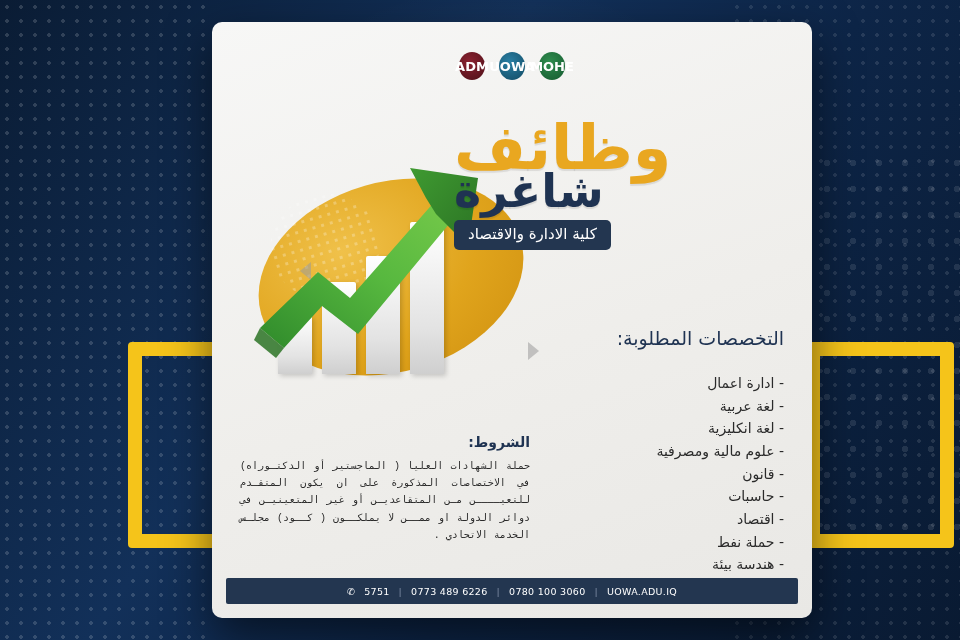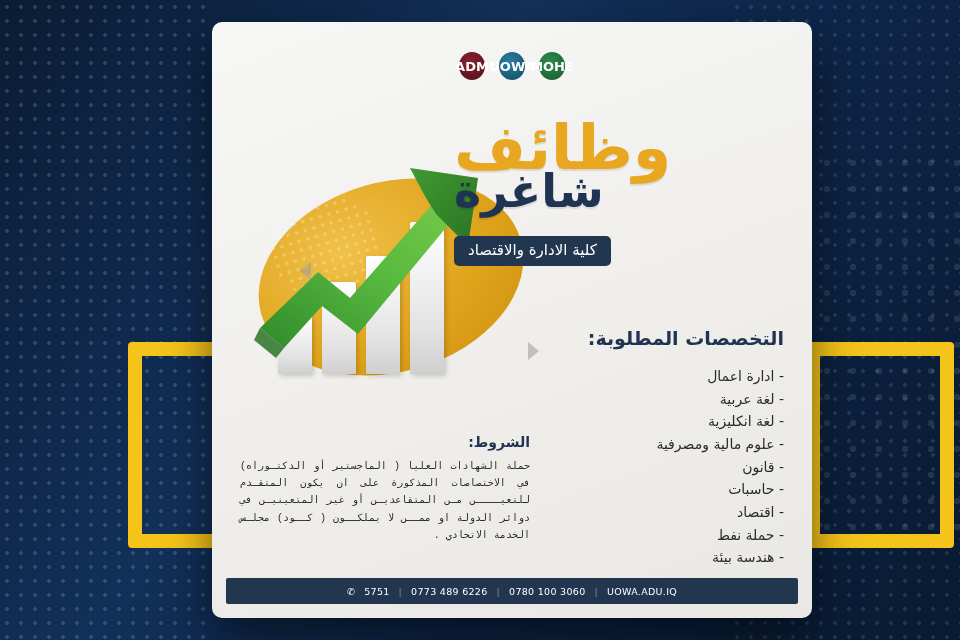--- a/index.html
+++ b/index.html
@@ -123,21 +123,21 @@
     font-size: 46px;
     font-weight: bold;
     color: #1f3352;
     letter-spacing: 2px;
     line-height: 1.0;
     margin-top: -10px;
     text-shadow: 0 2px 1px rgba(0,0,0,.10);
   }
   .h-sub {
     display: inline-block;
-    margin-top: 22px;
+    margin-top: 6px;
     background: #233650;
     color: #ffffff;
     font-size: 15px;
     padding: 5px 14px 7px;
     border-radius: 5px;
     letter-spacing: .5px;
     text-align: right;
   }
 
   
@@ -205,23 +205,23 @@
   
   .specs {
     position: absolute;
     top: 305px;
     right: 28px;
     width: 230px;
     text-align: right;
   }
   .specs-title {
     font-size: 19px;
-    font-weight: bold;
+    font-weight: normal;
     color: #1f3352;
-    margin-bottom: 16px;
+    margin-bottom: 23px;
   }
   .specs ul {
     list-style: none;
     margin: 0;
     padding: 0;
   }
   .specs li {
     font-size: 14px;
     color: #2a2a2a;
     line-height: 1.62;

